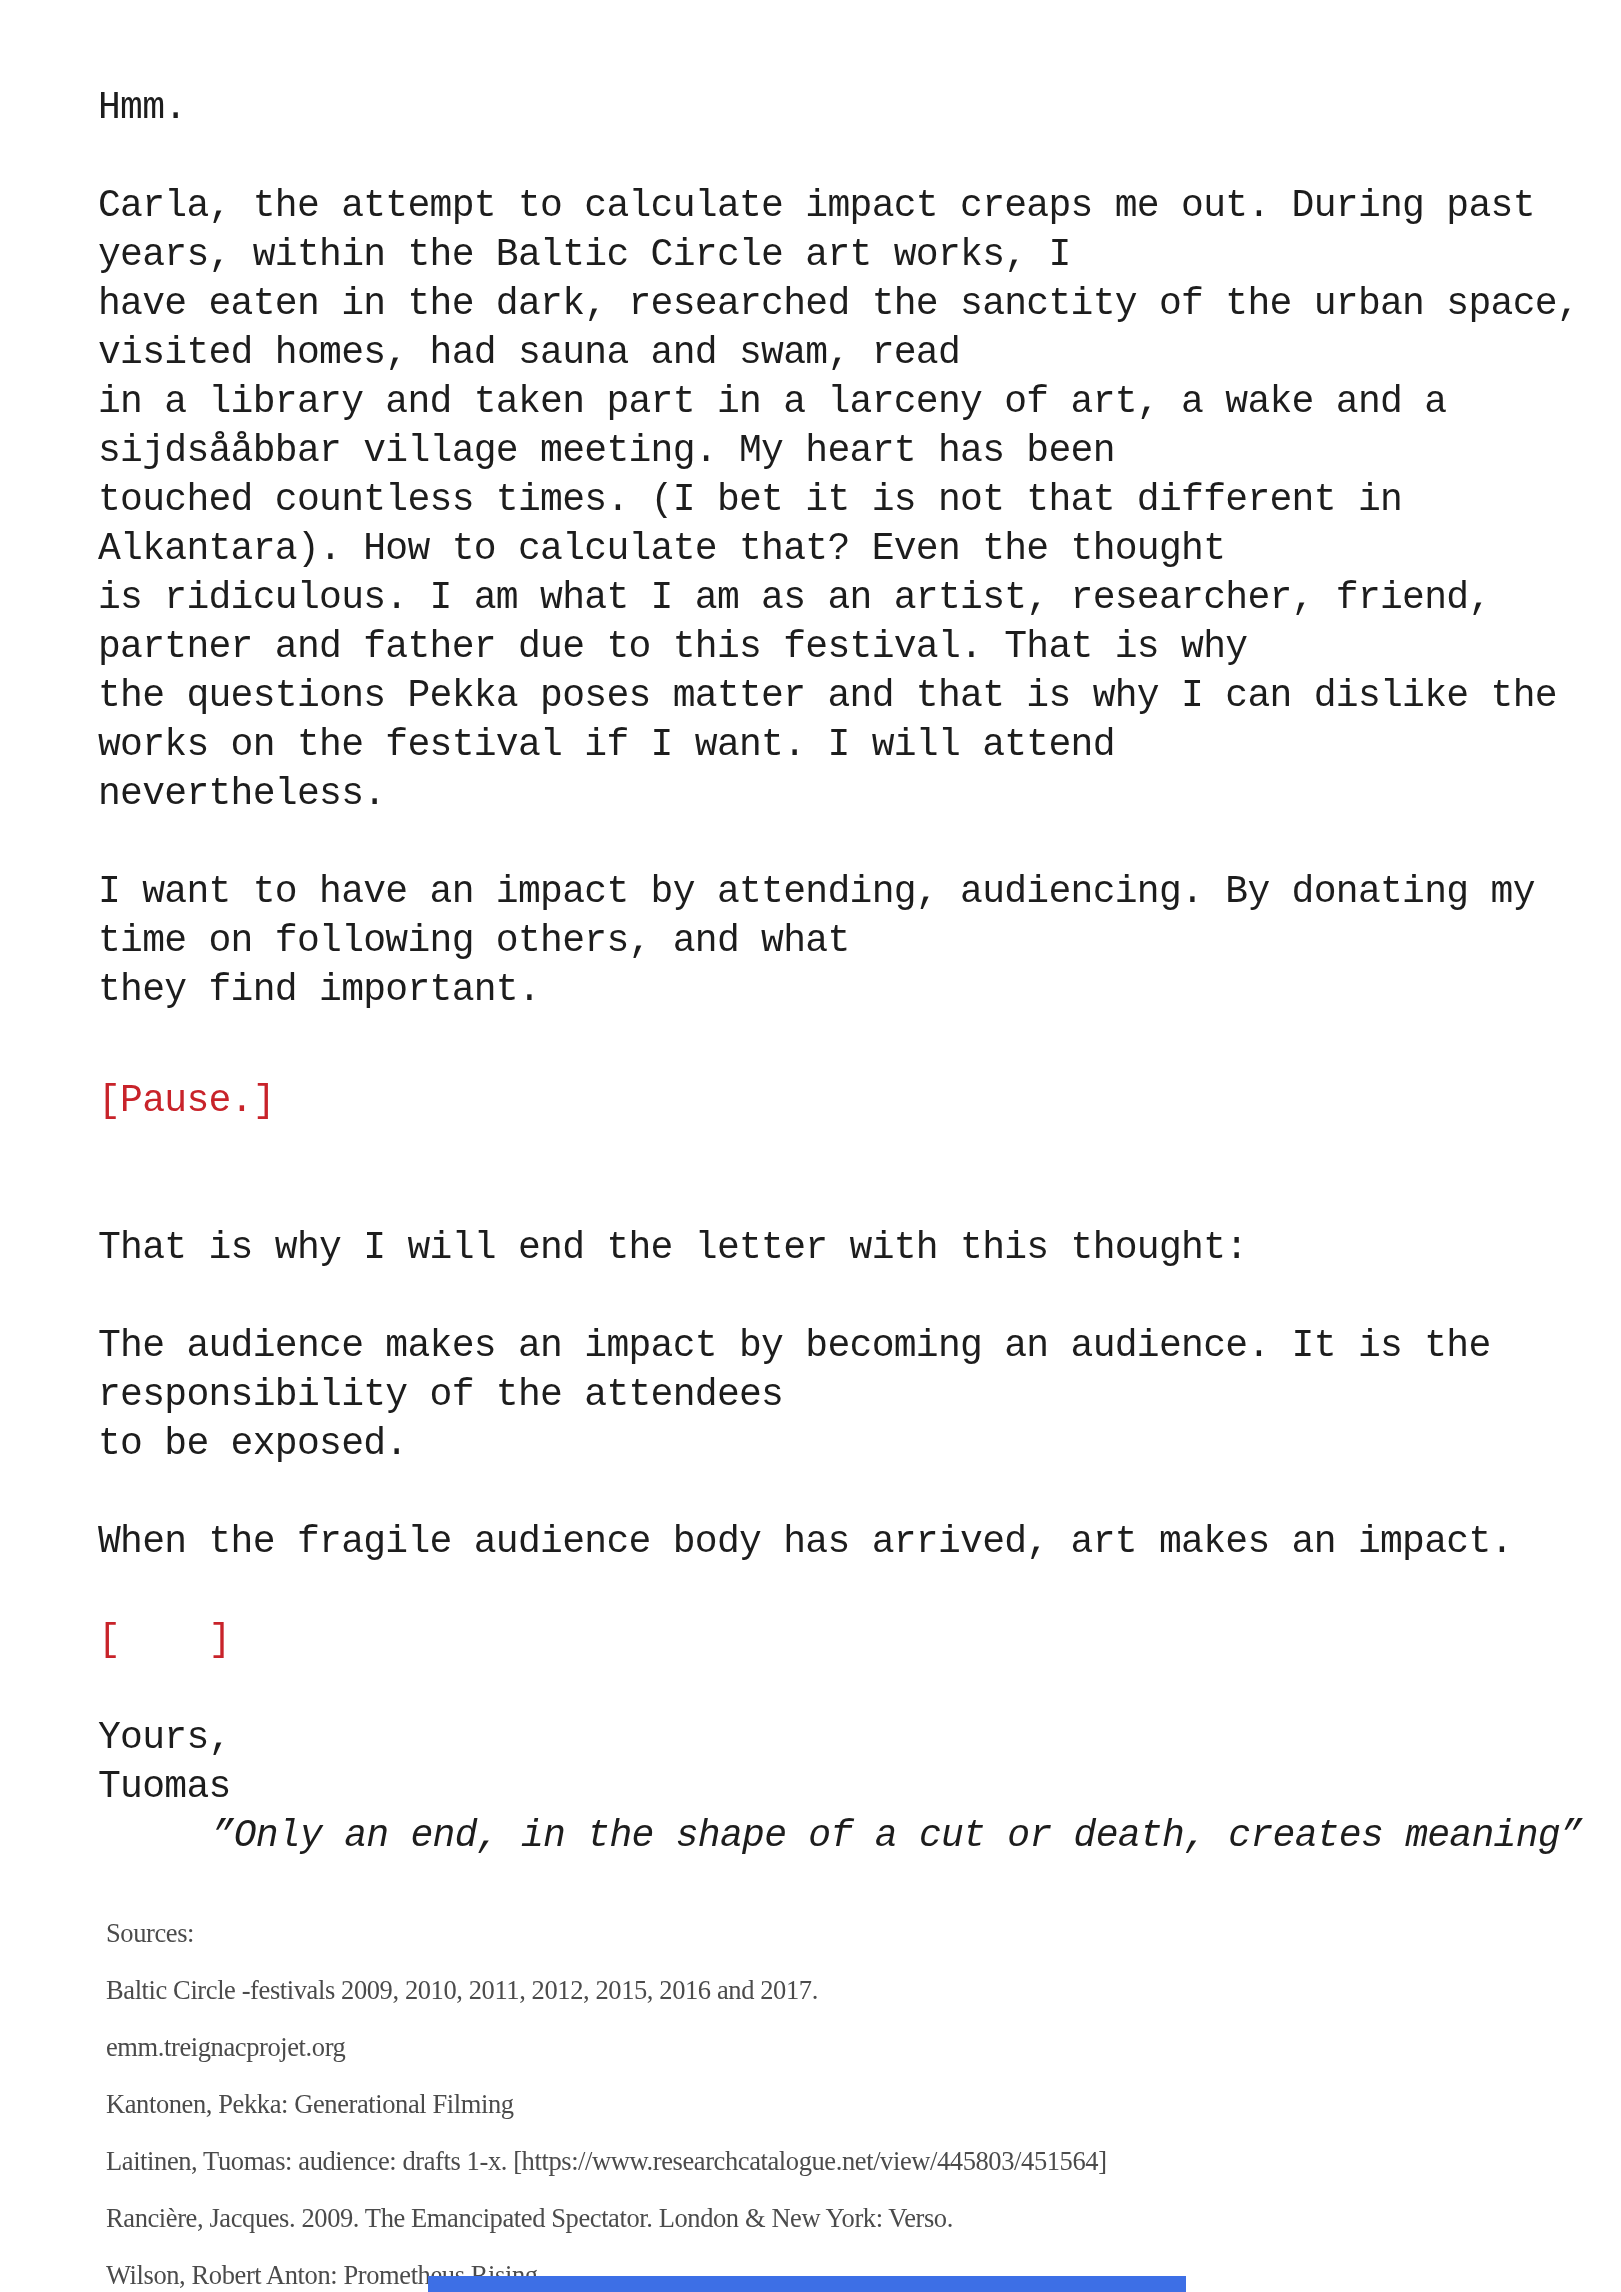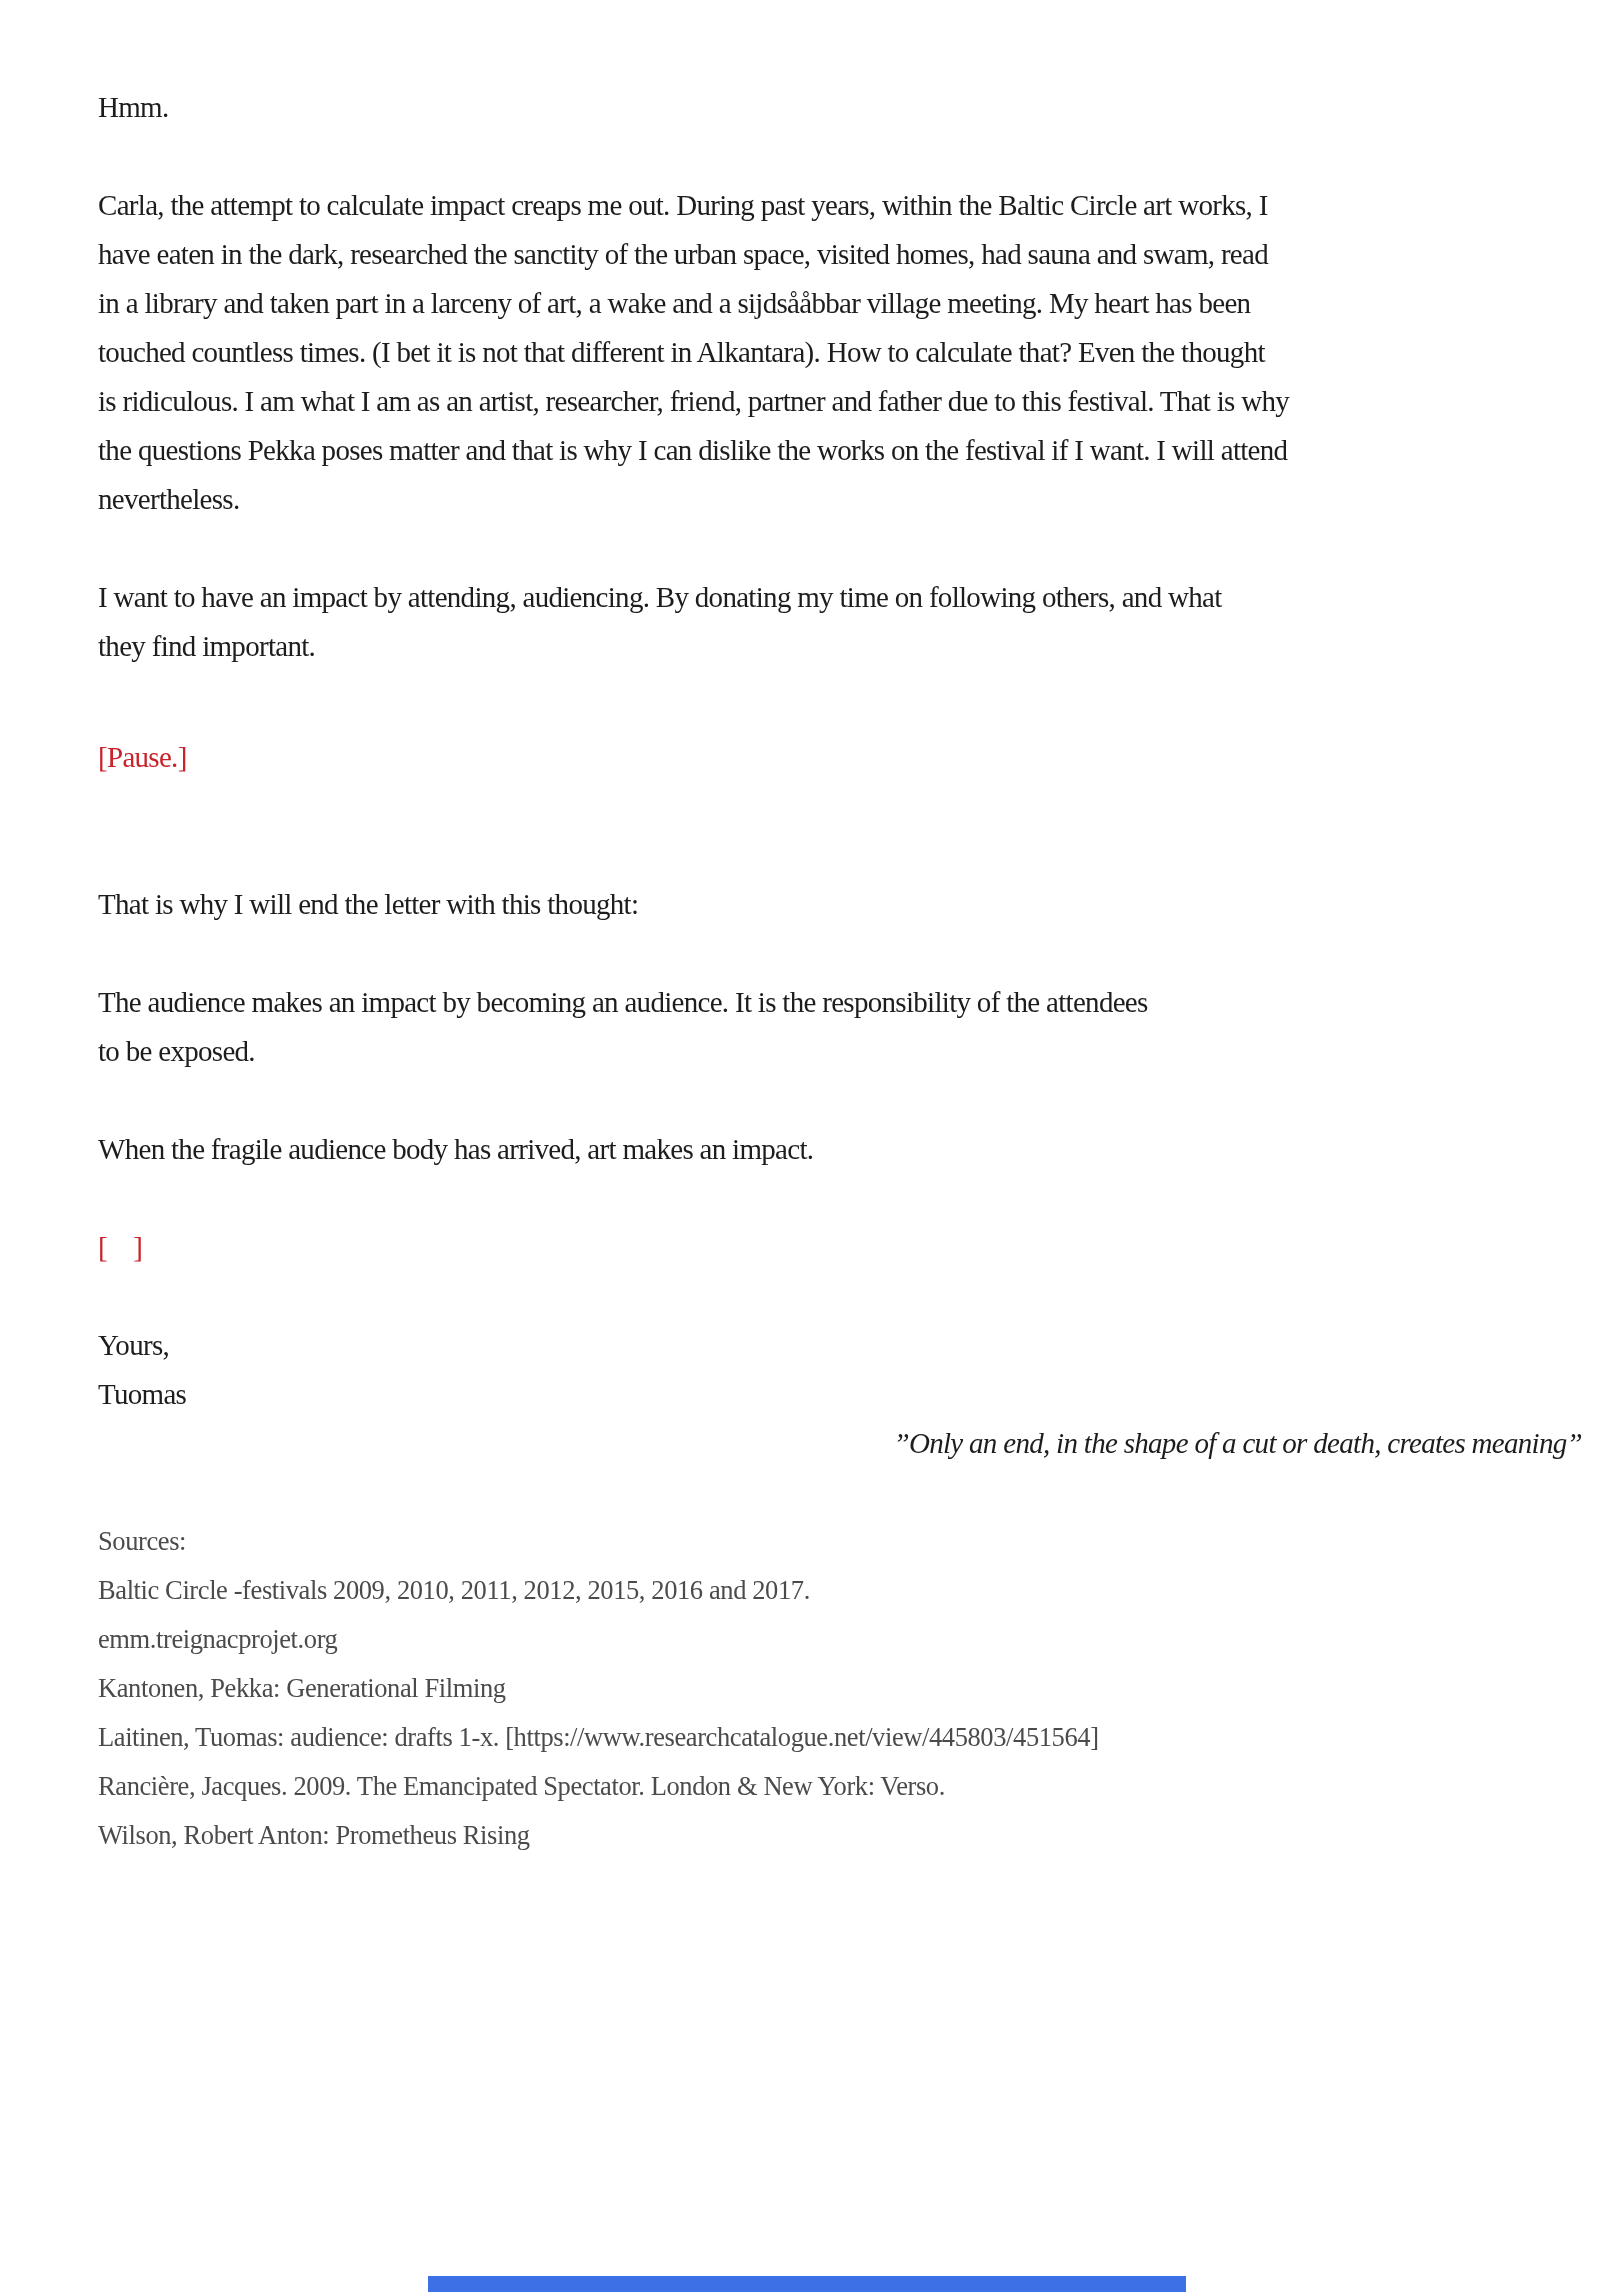--- a/index.html
+++ b/index.html
@@ -12,42 +12,43 @@
     height: 2293px;
     position: relative;
     overflow: hidden;
     font-family: "Liberation Serif", serif;
   }
   .page {
     padding: 83px 39px 0 98px;
   }
   .letter p {
     margin: 0 0 49px 0;
-    font-size: 29px;
+    font-size: 38px;
     line-height: 49px;
     letter-spacing: -0.7px;
     color: var(--ink, #1d1d1d);
     white-space: pre-line;
+    font-family: Liberation Mono, monospace;
   }
   .letter p.red {
     color: var(--red, #C8232A);
   }
   .letter p.pause {
     margin-top: 62px;
     margin-bottom: 98px;
   }
   .letter p.signature {
     margin-bottom: 0;
   }
   .letter p.quote {
     font-style: italic;
     text-align: right;
   }
   .sources p {
-    margin: 0;
+    margin: 8px;
     font-size: 26.5px;
     line-height: 49px;
     letter-spacing: -0.4px;
     color: var(--src, #4b4b4b);
     white-space: pre-line;
   }
   .footer-bar {
     position: absolute;
     left: 428px;
     bottom: 0;

